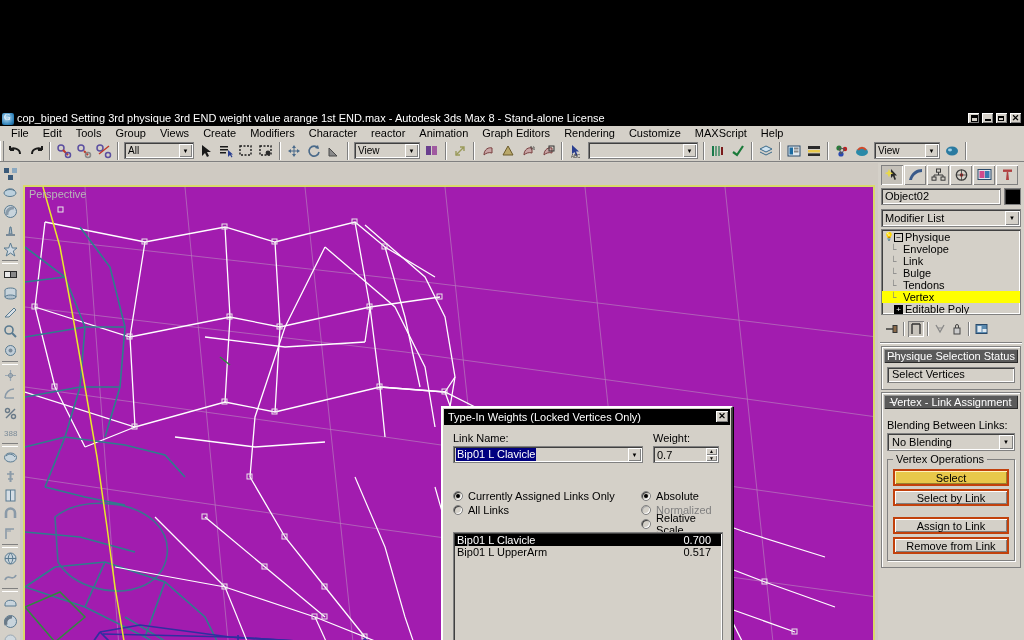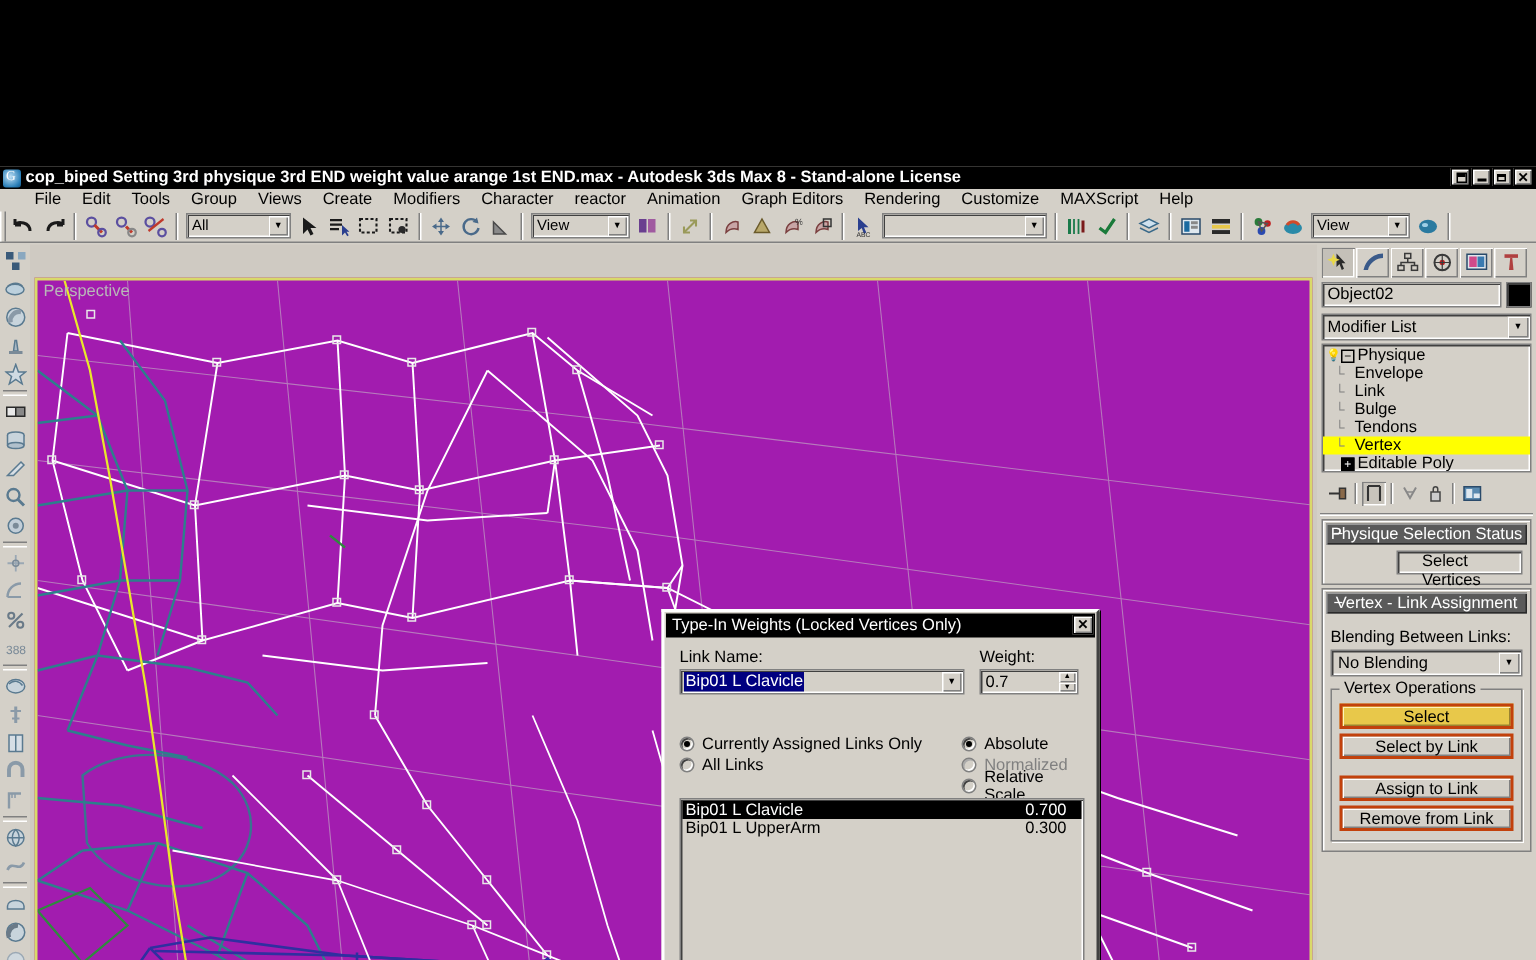--- a/index.html
+++ b/index.html
@@ -40,21 +40,20 @@
     position:relative;
   }
   .title-icon::after{
     content:"G"; position:absolute; left:2px; top:-1px;
     font-size:9px; color:#fff; font-family:"Liberation Serif", serif;
   }
   .title-text {
     color:#ffffff; font-size:11px; line-height:11px;
     white-space:nowrap; letter-spacing:0px;
     font-family:"Liberation Sans", sans-serif;
-    font-weight:bold;
   }
   .title-btns { position:absolute; right:2px; top:1px; display:flex; gap:1px; }
   .tbtn {
     width:13px; height:12px; background:#d4d0c8;
     border:1px solid #000;
     border-right-color:#000; border-bottom-color:#000;
     box-shadow: inset 1px 1px 0 #fff, inset -1px -1px 0 #808080;
     font-size:8px; line-height:10px; text-align:center; color:#000;
     font-family:"Liberation Sans", sans-serif;
     position:relative;
@@ -62,21 +61,21 @@
   .tbtn .g-min { position:absolute; left:3px; bottom:2px; width:6px; height:2px; background:#000; }
   .tbtn .g-restore2 { position:absolute; left:2px; top:3px; width:6px; height:5px; border:1px solid #000; border-top-width:2px;}
   .tbtn .g-x { position:absolute; left:0; top:0; right:0; bottom:0; font-size:9px; line-height:10px; font-weight:bold; }
   .tbtn .g-sq { position:absolute; left:3px; top:2px; width:7px; height:7px; border:1px solid #000; }
   .tbtn .g-sq::after{content:"";position:absolute;left:0;top:0;width:5px;height:2px;background:#000;}
 
   
   .menubar {
     position:absolute; left:0; top:15px; width:1024px; height:14px;
     background:#d4d0c8; display:flex; align-items:center;
-    padding-left:16px; font-size:11px; color:#000;
+    padding-left:4px; font-size:11px; color:#000;
   }
   .menuitem { padding:0 7px; white-space:nowrap; line-height:12px; }
 
   
   .toolbar {
     position:absolute; left:0; top:29px; width:1024px; height:22px;
     background:#d4d0c8; display:flex; align-items:center; gap:0px;
     border-bottom:1px solid #808080;
     text-align:right;
   }
@@ -209,21 +208,21 @@
     height:14px; background:#5a5a5a; color:#fff; font-size:11px;
     display:flex; align-items:center; justify-content:center;
     box-shadow: inset 1px 1px 0 #999, inset -1px -1px 0 #2a2a2a;
     position:relative;
   }
   .rollout-hdr .minus { position:absolute; left:5px; top:0; line-height:14px; }
   .rollout-body { padding:4px 3px; }
   .ro-readonly {
     height:16px; background:#d4d0c8; border:1px solid #808080;
     box-shadow: inset 1px 1px 0 #404040, inset -1px -1px 0 #fff;
-    font-size:11px; line-height:13px; padding-left:16px; color:#000;margin-left:44px;
+    font-size:11px; line-height:13px; padding-left:4px; color:#000;
   }
   .group {
     border:1px solid #808080; box-shadow: 1px 1px 0 #fff;
     margin-top:8px; padding:6px 5px 6px 5px; position:relative;
   }
   .group-title {
     position:absolute; left:5px; top:-7px; background:#d4d0c8;
     font-size:11px; padding:0 3px; color:#000;
   }
   .vtype-row { display:flex; gap:4px; justify-content:center; }
@@ -1126,21 +1125,21 @@
           </div>
         </div>
 
         <div class="d-list">
           <div class="d-list-row sel">
             <span>Bip01 L Clavicle</span>
             <span>0.700</span>
           </div>
           <div class="d-list-row">
             <span>Bip01 L UpperArm</span>
-            <span>0.300</span>
+            <span>0.517</span>
           </div>
         </div>
 
       </div>
     </div>
 
   </div>
 </div>
 
 </body></html>

